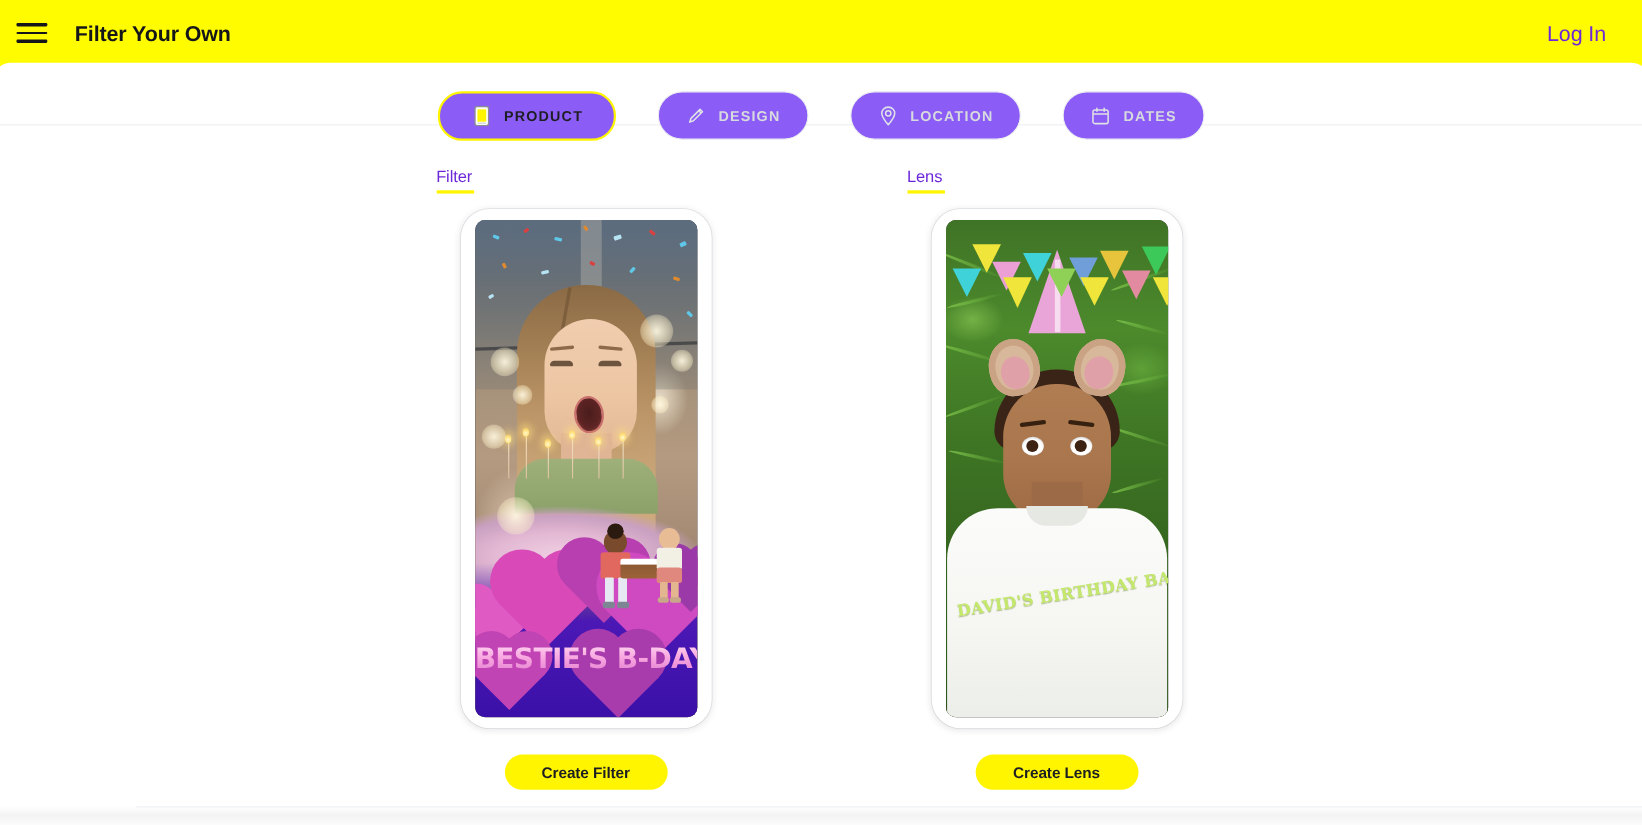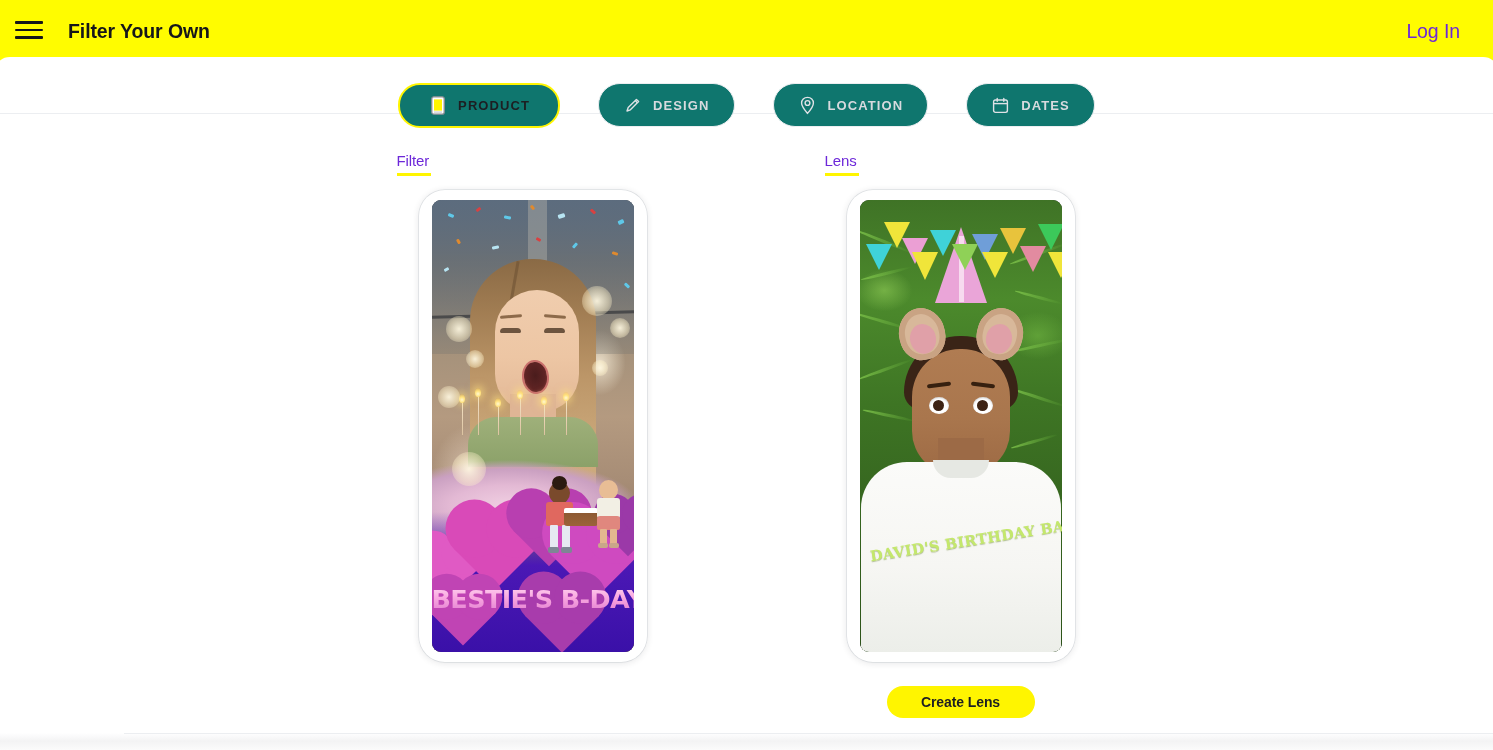--- a/index.html
+++ b/index.html
@@ -108,21 +108,21 @@
     width: 1505px;
     height: 62px;
     display: flex;
     justify-content: center;
     align-items: center;
   }
 
   .step {
     height: 44px;
     border-radius: 22px;
-    background: #0f766e;
+    background: #8b5cf6;
     border: 1.6px solid #eceef1;
     display: flex;
     align-items: center;
     justify-content: center;
     gap: 11px;
     padding: 0 24px;
     cursor: pointer;
     position: relative;
     z-index: 3;
   }
@@ -713,20 +713,21 @@
           <div class="bm-leg" style="left:8px;top:49px;width:7px;height:16px;background:#e3b68f;"></div>
           <div class="bm-leg" style="left:18px;top:49px;width:7px;height:16px;background:#e3b68f;"></div>
           <div class="bm-leg" style="left:6px;top:63px;width:10px;height:5px;background:#c9a789;border-radius:2px;"></div>
           <div class="bm-leg" style="left:17px;top:63px;width:10px;height:5px;background:#c9a789;border-radius:2px;"></div>
         </div>
 
         <div class="f-title">BESTIE'S B-DAY</div>
       </div>
     </div>
 
+    <button class="cta">Create Filter</button>
   </div>
 
   <div class="column">
     <div class="col-head">
       <div class="col-title">Lens</div>
       <div class="col-underline"></div>
     </div>
 
     <div class="phone">
       <div class="screen">

